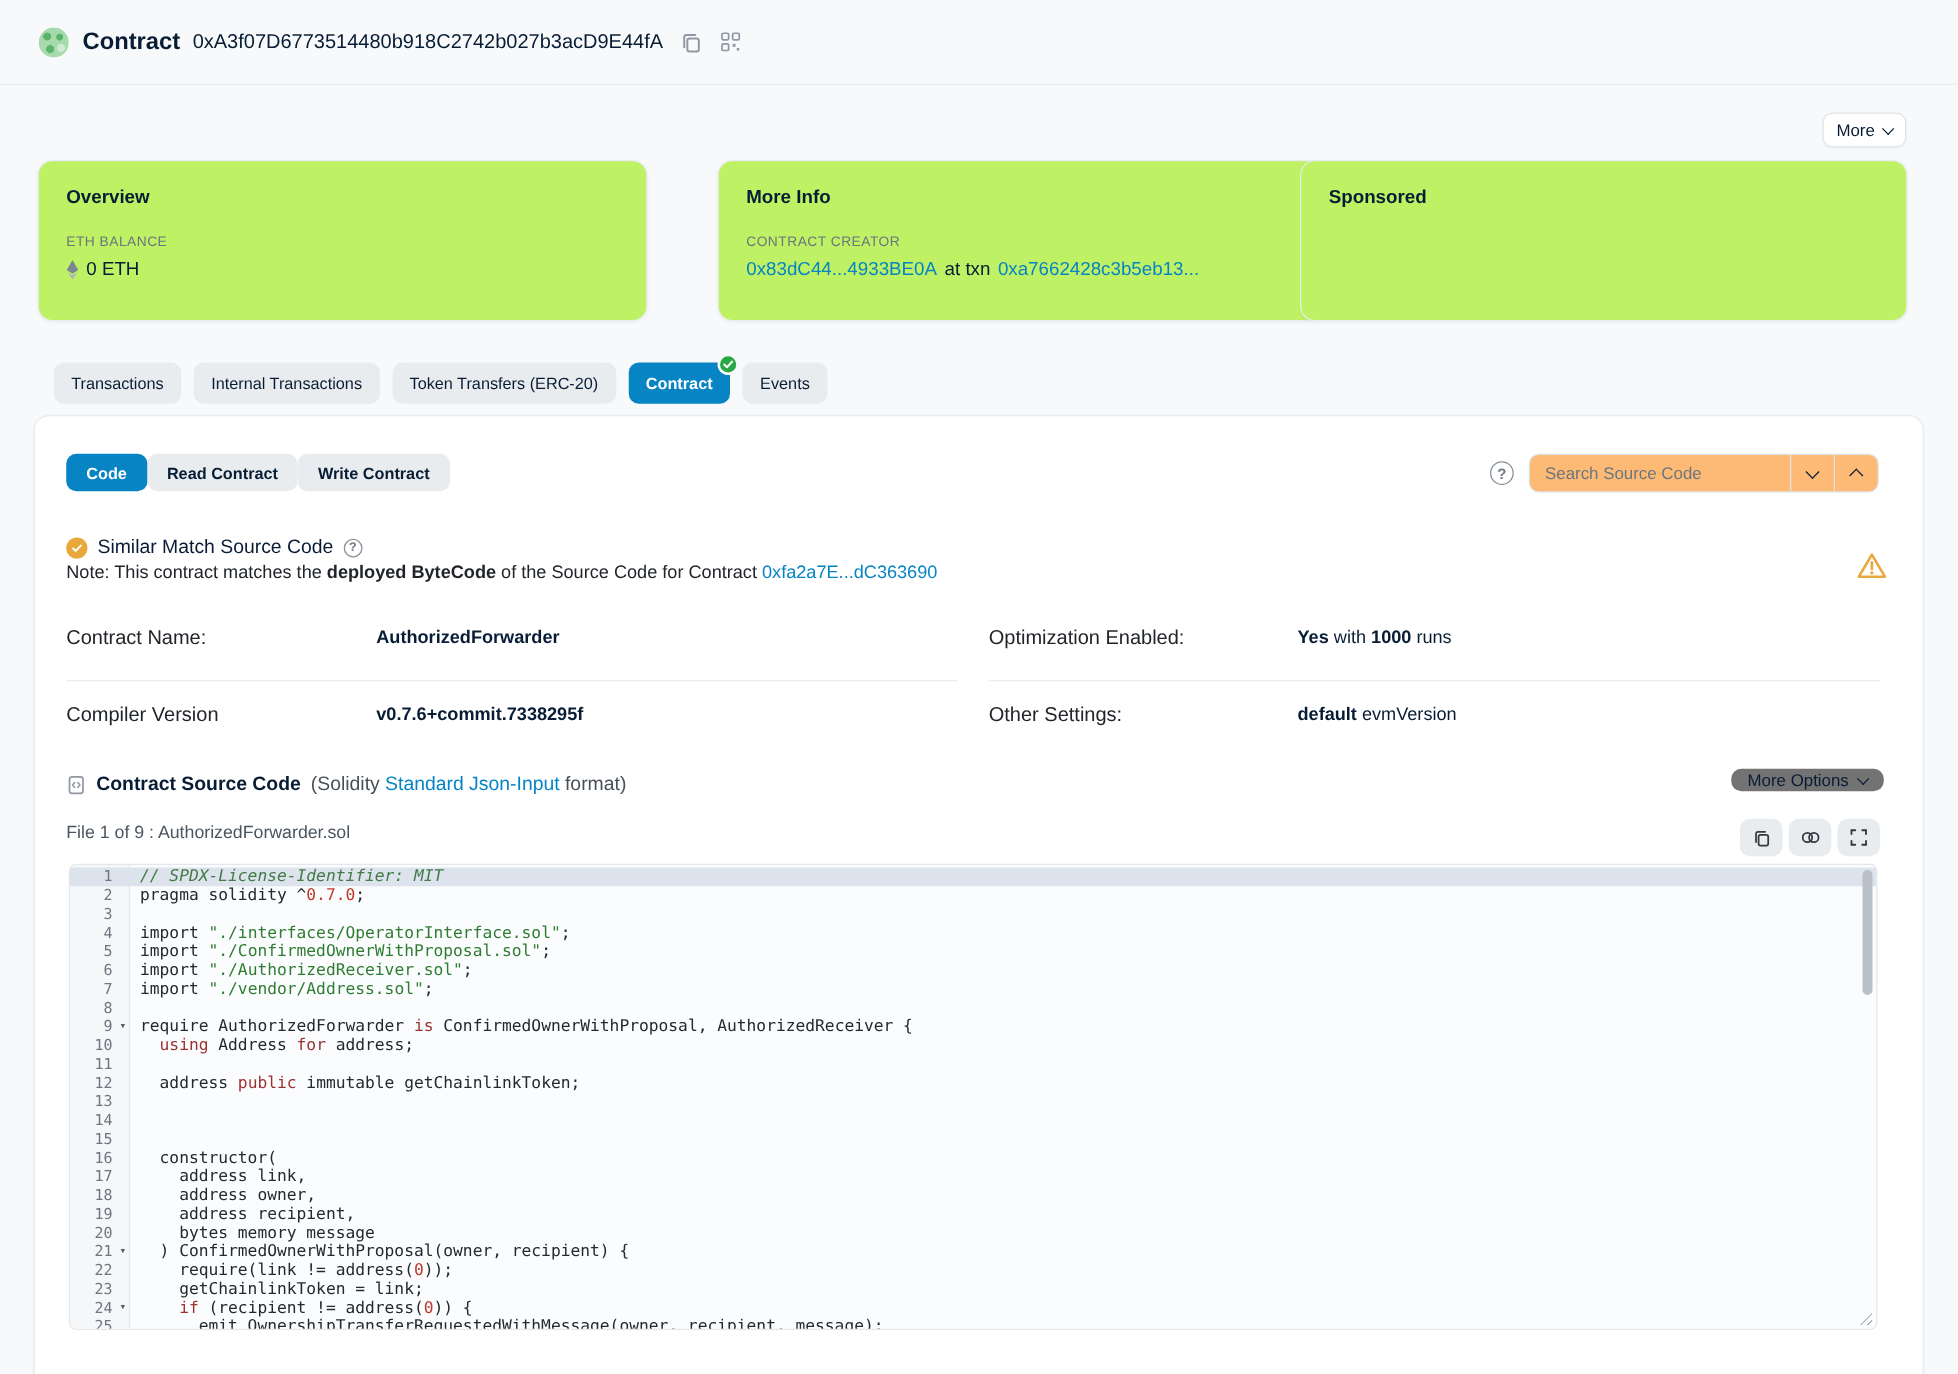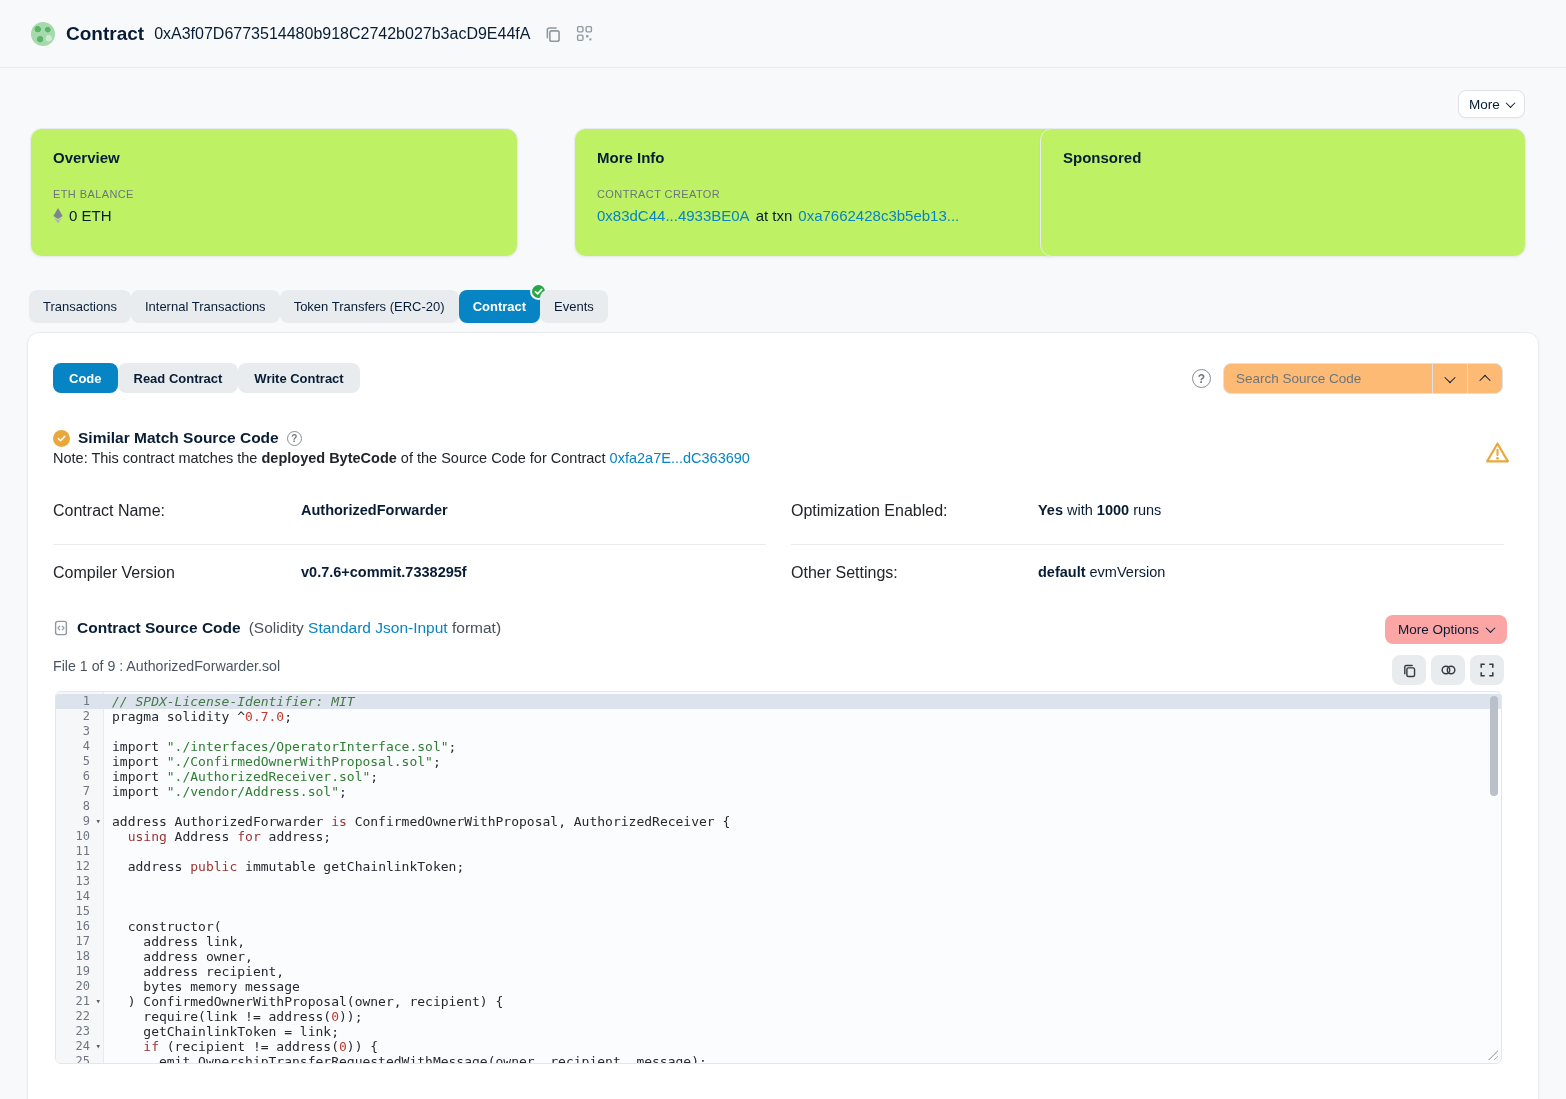--- a/index.html
+++ b/index.html
@@ -36,21 +36,21 @@
     border:1px solid #e9ecef; border-radius:12px; box-shadow:0 1px 3px rgba(0,0,0,.04);
     padding:20px 22px; }
   #card-overview  { left:30px;  width:488px; }
   #card-moreinfo  { left:536px; width:486px;margin-left:38px; }
   #card-sponsored { left:1040px; width:486px; }
   .card-title { font-size:15px; font-weight:700; }
   .mini-label { margin-top:22px; font-size:11px; color:#6c757d; letter-spacing:.4px; font-weight:500; }
   .value-row { margin-top:7px; font-size:15px; display:flex; align-items:center; gap:6px; }
   .link { color:#0784c3; text-decoration:none; cursor:pointer; }
   
-  .tabs { position:absolute; top:290px; left:29px; display:flex; }
+  .tabs { position:absolute; top:290px; left:43px; display:flex; gap:10px; }
   .tab { height:33px; padding:0 14px; border-radius:8px; background:#e9ecef;
     display:flex; align-items:center; font-size:13px; font-weight:500; color:#081d35;
     position:relative; cursor:pointer; white-space:nowrap; }
   .tab.active { background:#0784c3; color:#fff; font-weight:600; }
   .tab-badge { position:absolute; top:-7px; right:-7px; width:17px; height:17px; border-radius:50%;
     background:#28a745; border:2px solid #f8f9fa; display:flex; align-items:center; justify-content:center; }
   
   .main-card { position:absolute; top:332px; left:27px; width:1512px; height:800px;
     background:#fff; border:1px solid #e9ecef; border-radius:12px; box-shadow:0 1px 3px rgba(0,0,0,.04); }
   .pill-row { position:absolute; top:30px; left:25px; display:flex; }
@@ -66,34 +66,34 @@
   .searchbox input { flex:1; border:0; outline:none; padding:0 12px; font-size:13.5px;
     font-family:"Liberation Sans", sans-serif; color:#212529; background:transparent; }
   .searchbox input::placeholder { color:#6c757d; }
   .sb-btn { width:35px; display:flex; align-items:center; justify-content:center;
     border-left:1px solid #dee2e6; color:#081d35; cursor:pointer; }
   .sb-btn .chev { width:8px; height:8px; }
   
   .sm-row { position:absolute; top:96px; left:25px; display:flex; align-items:center; gap:8px; }
   .check-circle { width:17px; height:17px; border-radius:50%; background:#e9a83c;
     display:flex; align-items:center; justify-content:center; flex:none; }
-  .sm-title { font-size:15.5px; font-weight:700; }
+  .sm-title { font-size:15.5px; font-weight:400; }
   .sm-note { position:absolute; top:117px; left:25px; font-size:14.5px; color:#212529; }
   .warn-float { position:absolute; top:108px; left:1457px; cursor:pointer; }
   
   .dt-label { position:absolute; font-size:16px; color:#212529; }
   .dt-value { position:absolute; font-size:14.5px; color:#081d35; font-weight:700; }
   .dt-value .norm { font-weight:400; }
   .divider { position:absolute; height:1px; background:#e9ecef; }
   
   .src-head { position:absolute; top:286px; left:25px; display:flex; align-items:center; gap:8px; font-size:15.5px; }
   .src-title { font-weight:700; }
   .src-format { color:#495057; font-weight:400; }
-  .more-options { position:absolute; top:282px; left:1357px; height:29px; padding:0 13px;
-    border-radius:8px; background:#fca5a5; display:flex; align-items:center; gap:8px;
+  .more-options { position:absolute; top:282px; left:1357px; height:18px; padding:0 13px;
+    border-radius:8px; background:#737373; display:flex; align-items:center; gap:8px;
     font-size:13.5px; font-weight:500; color:#081d35; cursor:pointer; }
   .file-info { position:absolute; top:325px; left:25px; font-size:14.2px; color:#4a5560; }
   .mini-btns { position:absolute; top:322px; left:1364px; display:flex; gap:5px; }
   .mini-btn { width:34px; height:30px; border-radius:8px; background:#e9ecef;
     display:flex; align-items:center; justify-content:center; color:#343a40; cursor:pointer; }
   
   .editor { position:absolute; top:358px; left:27px; width:1447px; height:373px;
     border:1px solid #e3e6ea; border-radius:6px; background:#fbfcfd; overflow:hidden; }
   .gutter-bg { position:absolute; top:0; bottom:0; left:0; width:48px; background:#f6f7f8; border-right:1px solid #e8eaed; }
   .code-lines { position:absolute; top:2px; left:0; right:0; }
@@ -297,21 +297,21 @@
     <div class="gutter-bg"></div>
     <div class="code-lines">
         <div class="code-row hl"><div class="gutter"><span>1</span></div><div class="code-text"><span class="tok-c">// SPDX-License-Identifier: MIT</span></div></div>
         <div class="code-row"><div class="gutter"><span>2</span></div><div class="code-text"><span class="tok-d">pragma solidity ^</span><span class="tok-n">0.7.0</span><span class="tok-d">;</span></div></div>
         <div class="code-row"><div class="gutter"><span>3</span></div><div class="code-text"></div></div>
         <div class="code-row"><div class="gutter"><span>4</span></div><div class="code-text"><span class="tok-d">import </span><span class="tok-s">"./interfaces/OperatorInterface.sol"</span><span class="tok-d">;</span></div></div>
         <div class="code-row"><div class="gutter"><span>5</span></div><div class="code-text"><span class="tok-d">import </span><span class="tok-s">"./ConfirmedOwnerWithProposal.sol"</span><span class="tok-d">;</span></div></div>
         <div class="code-row"><div class="gutter"><span>6</span></div><div class="code-text"><span class="tok-d">import </span><span class="tok-s">"./AuthorizedReceiver.sol"</span><span class="tok-d">;</span></div></div>
         <div class="code-row"><div class="gutter"><span>7</span></div><div class="code-text"><span class="tok-d">import </span><span class="tok-s">"./vendor/Address.sol"</span><span class="tok-d">;</span></div></div>
         <div class="code-row"><div class="gutter"><span>8</span></div><div class="code-text"></div></div>
-        <div class="code-row"><div class="gutter"><span>9</span><span class="fold">▾</span></div><div class="code-text"><span class="tok-d">address AuthorizedForwarder </span><span class="tok-k">is</span><span class="tok-d"> ConfirmedOwnerWithProposal, AuthorizedReceiver {</span></div></div>
+        <div class="code-row"><div class="gutter"><span>9</span><span class="fold">▾</span></div><div class="code-text"><span class="tok-d">require AuthorizedForwarder </span><span class="tok-k">is</span><span class="tok-d"> ConfirmedOwnerWithProposal, AuthorizedReceiver {</span></div></div>
         <div class="code-row"><div class="gutter"><span>10</span></div><div class="code-text"><span class="tok-d">  </span><span class="tok-k">using</span><span class="tok-d"> Address </span><span class="tok-k">for</span><span class="tok-d"> address;</span></div></div>
         <div class="code-row"><div class="gutter"><span>11</span></div><div class="code-text"></div></div>
         <div class="code-row"><div class="gutter"><span>12</span></div><div class="code-text"><span class="tok-d">  address </span><span class="tok-k">public</span><span class="tok-d"> immutable getChainlinkToken;</span></div></div>
         <div class="code-row"><div class="gutter"><span>13</span></div><div class="code-text"></div></div>
         <div class="code-row"><div class="gutter"><span>14</span></div></div>
         <div class="code-row"><div class="gutter"><span>15</span></div><div class="code-text"></div></div>
         <div class="code-row"><div class="gutter"><span>16</span></div><div class="code-text"><span class="tok-d">  constructor(</span></div></div>
         <div class="code-row"><div class="gutter"><span>17</span></div><div class="code-text"><span class="tok-d">    address link,</span></div></div>
         <div class="code-row"><div class="gutter"><span>18</span></div><div class="code-text"><span class="tok-d">    address owner,</span></div></div>
         <div class="code-row"><div class="gutter"><span>19</span></div><div class="code-text"><span class="tok-d">    address recipient,</span></div></div>

